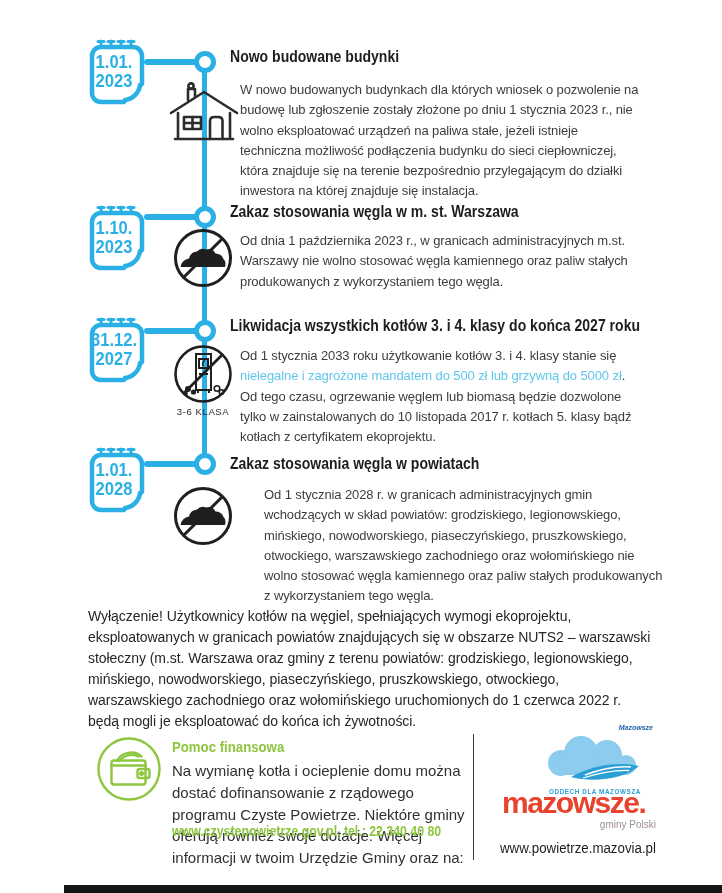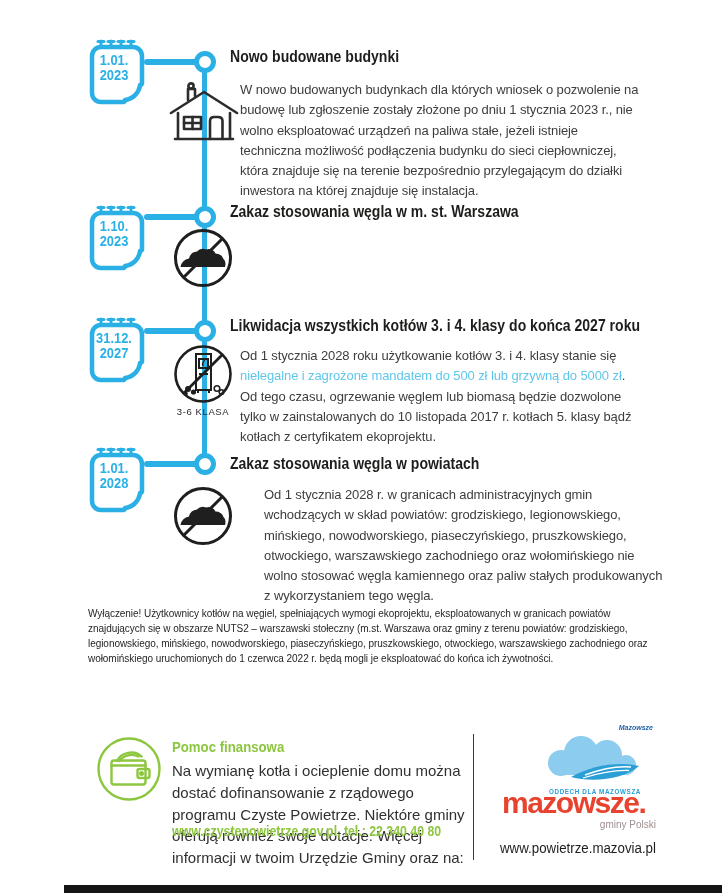--- a/index.html
+++ b/index.html
@@ -6,31 +6,31 @@
   .page{position:relative;width:722px;height:893px;background:#ffffff;margin:0 auto;
         font-family:"Liberation Sans","DejaVu Sans",sans-serif;overflow:hidden;}
   .abs{position:absolute;}
 
   
   .tl-line{position:absolute;left:202px;top:62px;width:5px;height:402px;background:#2bb0e6;border-radius:3px;}
   .connector{position:absolute;left:144px;width:54px;height:6px;background:#2bb0e6;border-radius:3px;}
   .ring{position:absolute;left:194px;width:12px;height:12px;border:5px solid #2bb0e6;border-radius:50%;background:#fff;}
   .calendar{position:absolute;width:58px;height:68px;}
   .cal-date{position:absolute;left:0;right:6px;top:15px;text-align:center;color:#2bb0e6;
-            font-weight:700;font-size:14px;line-height:1.08;}
+            font-weight:700;font-size:18px;line-height:1.08;}
   .cal-date span{display:block;transform:scaleX(.92);}
 
   .tl-title{position:absolute;left:230px;margin:0;font-size:16.5px;font-weight:700;color:#1d1d1b;
             white-space:nowrap;transform:scaleX(.85);transform-origin:0 50%;}
   .tl-body{position:absolute;left:240px;width:402px;margin:0;font-size:13px;color:#3d3d3d;
            line-height:1.56;letter-spacing:-.1px;}
   .hl{color:#5fc6ea;}
   .icon-caption{position:absolute;font-size:9.5px;color:#2a2a2a;letter-spacing:.6px;text-align:center;}
 
-  .footnote{position:absolute;left:88px;top:606px;width:566px;margin:0;font-size:10px;
+  .footnote{position:absolute;left:88px;top:606px;width:566px;margin:0;font-size:14px;
             color:#262626;line-height:1.5;letter-spacing:-.05px;}
 
   
   .divider{position:absolute;left:473px;top:734px;width:1px;height:126px;background:#3a3a3a;}
   .f-title{position:absolute;left:172px;top:738px;margin:0;font-size:15px;font-weight:700;color:#8dc63f;
            white-space:nowrap;transform:scaleX(.88);transform-origin:0 50%;}
   .f-body{position:absolute;left:172px;top:760px;width:304px;margin:0;font-size:15px;color:#303030;line-height:1.45;}
   .f-link{position:absolute;left:172px;top:823px;font-size:14.5px;font-weight:700;color:#8dc63f;
           white-space:nowrap;transform:scaleX(.85);transform-origin:0 50%;}
 
@@ -115,20 +115,21 @@
   <div class="connector" style="top:214px;"></div>
   <div class="ring" style="top:206px;"></div>
   <h2 class="tl-title" style="top:202px;">Zakaz stosowania węgla w m. st. Warszawa</h2>
   <div class="abs" style="left:172px;top:227px;">
     <svg width="62" height="62" viewBox="0 0 62 62">
       <circle cx="31" cy="31" r="27.5" fill="none" stroke="#1f1f1f" stroke-width="3"></circle>
       <path d="M8.5 40 Q10 32.5 17 31.5 Q18.5 25 25 24.5 Q28.5 20.5 34 22.5 Q40.5 20.5 43.5 26.5 Q49.5 26.5 51.5 32 Q54.5 34.5 53 40 Z" fill="#1f1f1f"></path>
       <path d="M12.5 49.5 L49.5 12.5" stroke="#1f1f1f" stroke-width="3" stroke-linecap="round" fill="none"></path>
     </svg>
   </div>
+  <p class="tl-body" style="top:231px;">Od dnia 1 października 2023 r., w granicach administracyjnych m.st. Warszawy nie wolno stosować węgla kamiennego oraz paliw stałych produkowanych z wykorzystaniem tego węgla.</p>
 
   <div class="calendar" style="left:88px;top:316px;">
     <svg width="58" height="68" viewBox="0 0 58 68">
       <g stroke="#2bb0e6" stroke-width="3" stroke-linecap="round" fill="none">
         <path d="M13 9 V3"></path>
           <path d="M10 3.5 H16"></path>
           <path d="M23 9 V3"></path>
           <path d="M20 3.5 H26"></path>
         <path d="M33 9 V3"></path>
           <path d="M30 3.5 H36"></path>
@@ -163,21 +164,21 @@
           <circle cx="13.5" cy="50.5" r="2.3"></circle>
       </g>
       <g fill="none" stroke="#1f1f1f" stroke-width="1.6">
         <circle cx="45" cy="45.5" r="2.8"></circle>
           <circle cx="49.5" cy="49" r="2.3"></circle>
       </g>
       <path d="M12.5 49.5 L49.5 12.5" stroke="#1f1f1f" stroke-width="2.8" stroke-linecap="round" fill="none"></path>
     </svg>
   </div>
   <div class="icon-caption" style="left:158px;top:406px;width:90px;">3-6 KLASA</div>
-  <p class="tl-body" style="top:346px;"><span>Od 1 stycznia 2028 roku użytkowanie kotłów 3. i 4. klasy stanie się </span><span class="hl">nielegalne i zagrożone mandatem do 500 zł lub grzywną do 5000 zł</span><span>. Od tego czasu, ogrzewanie węglem lub biomasą będzie dozwolone tylko w zainstalowanych do 10 listopada 2017 r. kotłach 5. klasy bądź kotłach z certyfikatem ekoprojektu.</span></p>
+  <p class="tl-body" style="top:346px;"><span>Od 1 stycznia 2033 roku użytkowanie kotłów 3. i 4. klasy stanie się </span><span class="hl">nielegalne i zagrożone mandatem do 500 zł lub grzywną do 5000 zł</span><span>. Od tego czasu, ogrzewanie węglem lub biomasą będzie dozwolone tylko w zainstalowanych do 10 listopada 2017 r. kotłach 5. klasy bądź kotłach z certyfikatem ekoprojektu.</span></p>
 
   <div class="calendar" style="left:88px;top:446px;">
     <svg width="58" height="68" viewBox="0 0 58 68">
       <g stroke="#2bb0e6" stroke-width="3" stroke-linecap="round" fill="none">
         <path d="M13 9 V3"></path>
           <path d="M10 3.5 H16"></path>
           <path d="M23 9 V3"></path>
           <path d="M20 3.5 H26"></path>
         <path d="M33 9 V3"></path>
           <path d="M30 3.5 H36"></path>

